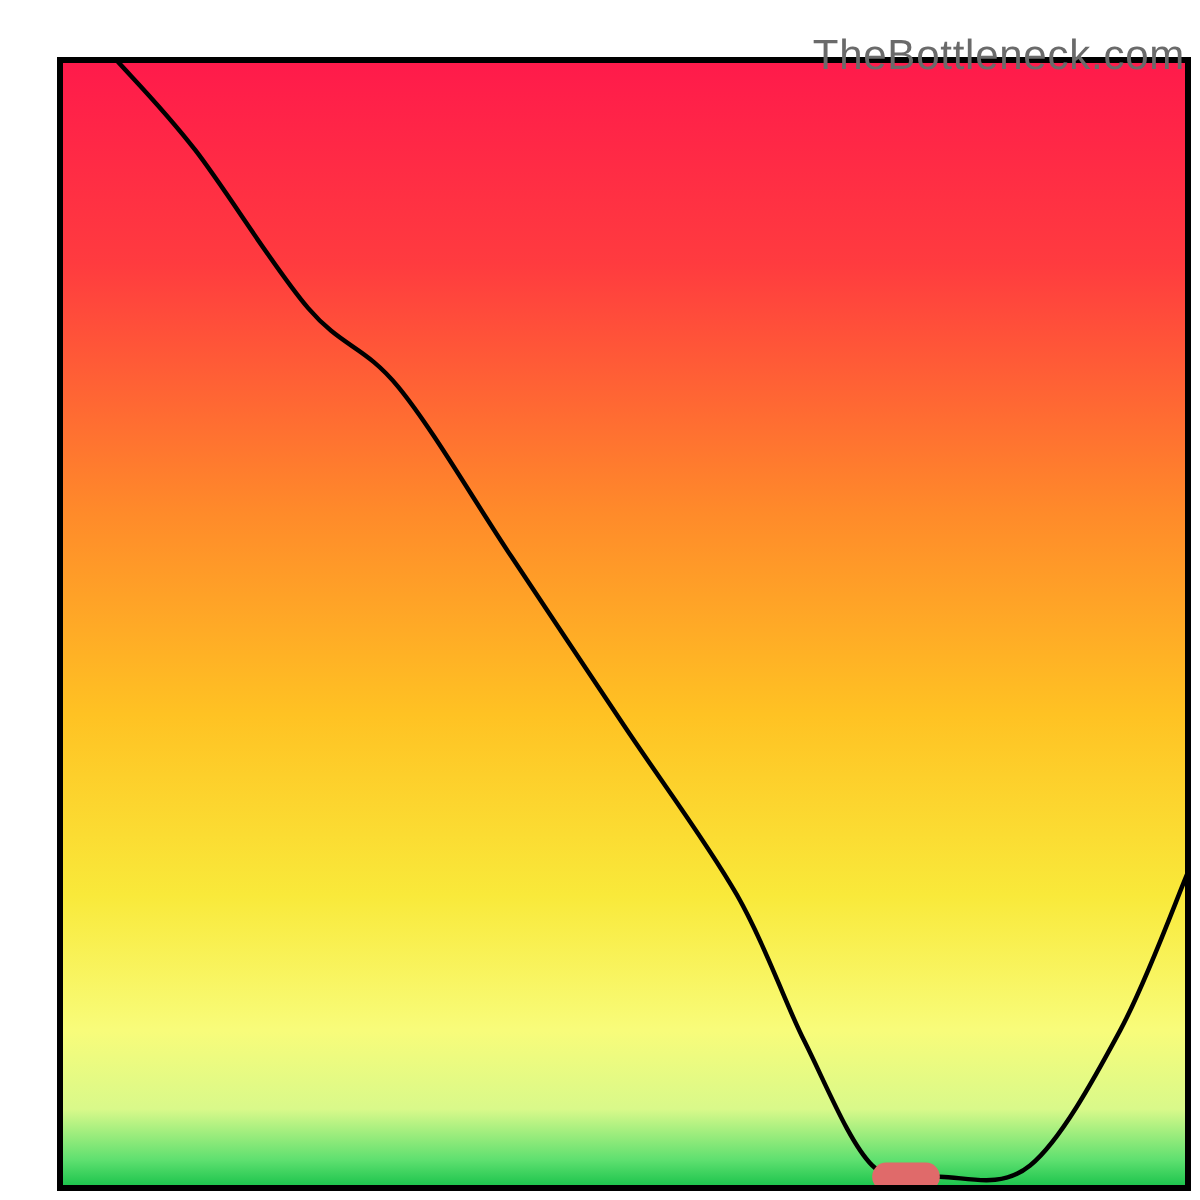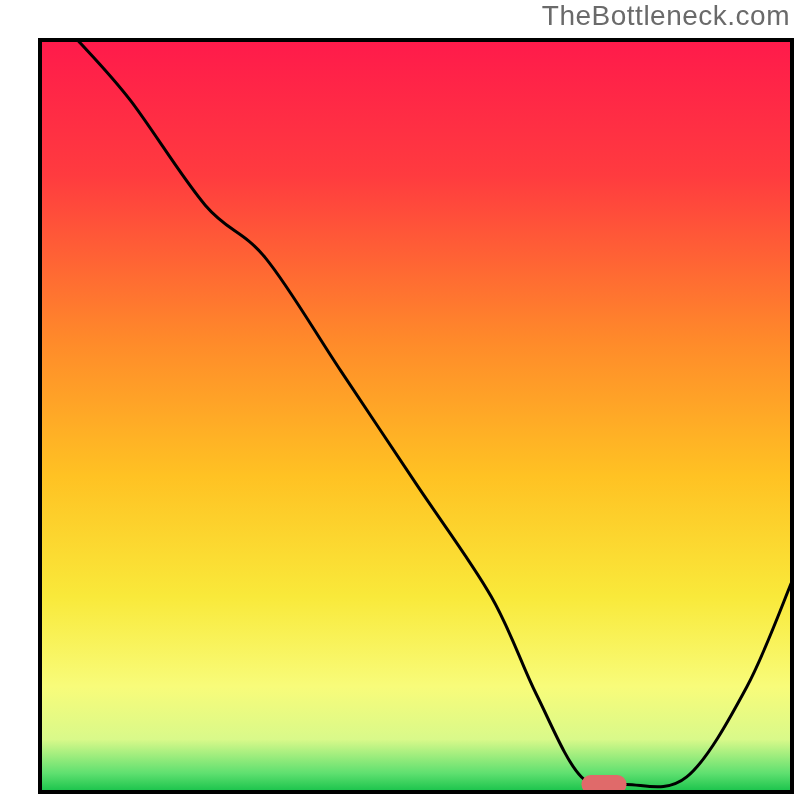--- a/index.html
+++ b/index.html
@@ -11,21 +11,21 @@
     background: #ffffff;
     font-family: Arial, Helvetica, sans-serif;
   }
   .stage {
     position: relative;
     width: 800px;
     height: 800px;
   }
   .watermark {
     position: absolute;
-    top: 0;
+    top: 21px;
     right: 10px;
     font-size: 28px;
     font-weight: 400;
     color: #6a6a6a;
     letter-spacing: 0.5px;
     z-index: 10;
   }
   svg.plot {
     position: absolute;
     top: 0;

